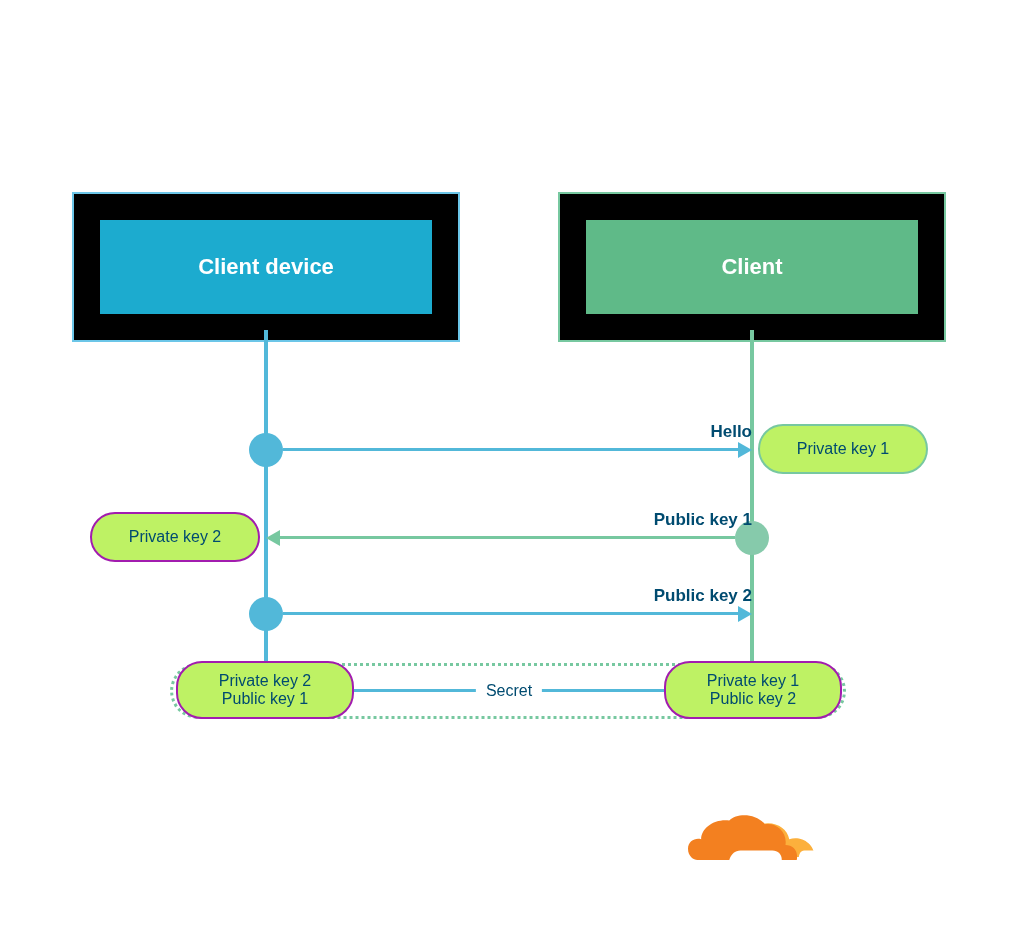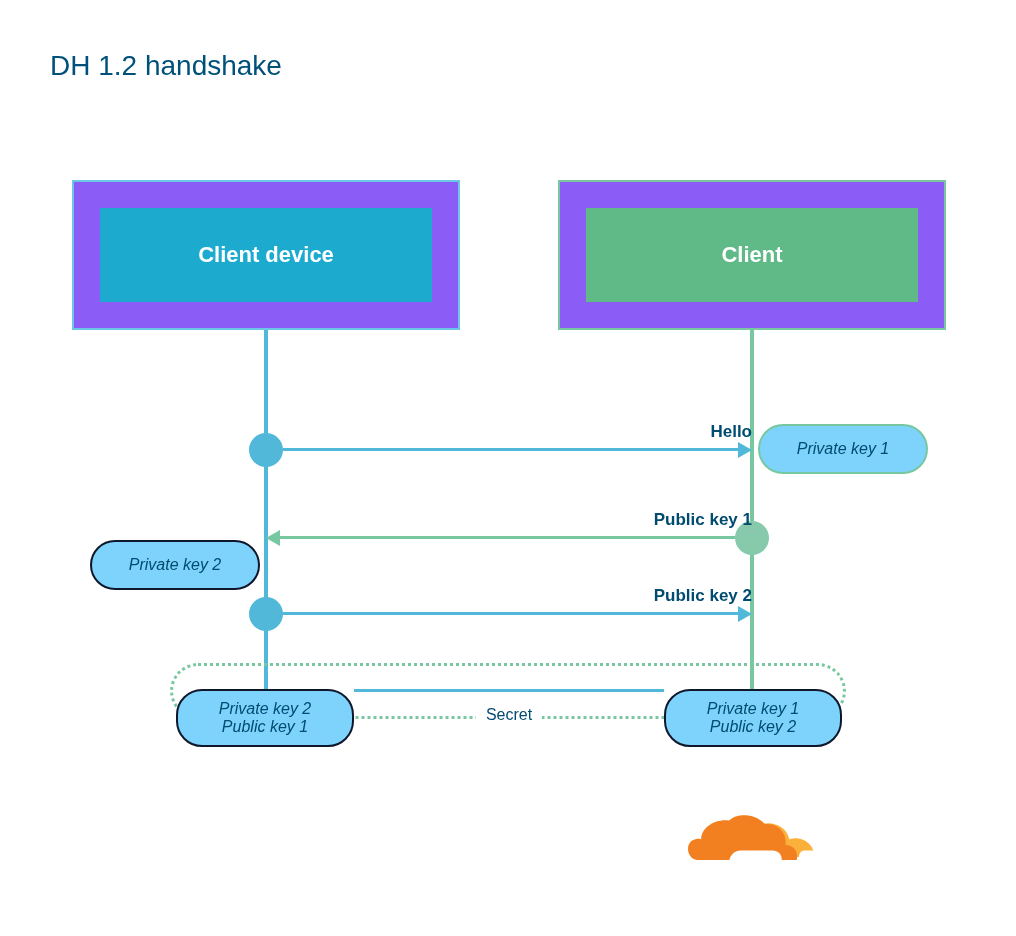--- a/index.html
+++ b/index.html
@@ -20,24 +20,24 @@
     position: absolute;
     left: 50px;
     top: 50px;
     font-size: 28px;
     font-weight: 400;
     color: #00517a;
   }
   
   .outer-box {
     position: absolute;
-    top: 180px;
+    top: 192px;
     width: 388px;
     height: 150px;
-    background: #8b5cf6;
+    background: #000000;
     box-sizing: border-box;
   }
   .outer-client { left: 72px; border: 2px solid #6cc6e8; }
   .outer-server { left: 558px; border: 2px solid #77c8a0; }
   .inner-box {
     position: absolute;
     left: 26px;
     top: 26px;
     right: 26px;
     bottom: 26px;
@@ -92,27 +92,26 @@
     position: absolute;
     border-radius: 26px;
     box-sizing: border-box;
     display: flex;
     flex-direction: column;
     align-items: center;
     justify-content: center;
     font-size: 16px;
     font-weight: 500;
     color: #004b70;
-    background: #7dd3fc;
+    background: #bef264;
     white-space: nowrap;
-    font-style: italic;
   }
   .pill-line { line-height: 1.15; }
   .pill-green { border: 2px solid #77c8a0; }
-  .pill-blue  { border: 2px solid #0f172a; margin-top: 28px; }
+  .pill-blue  { border: 2px solid #a21caf; }
   
   .dotted-tunnel {
     position: absolute;
     border: 3px dotted #77c8a0;
     border-radius: 28px;
     box-sizing: border-box;
   }
   
   .secret-line {
     position: absolute;
@@ -120,21 +119,20 @@
     background: #52b8d9;
   }
   .secret-label {
     position: absolute;
     background: #ffffff;
     padding: 0 10px;
     font-size: 16px;
     font-weight: 500;
     color: #004b70;
     transform: translate(-50%, -50%);
-    margin-top: 24px;
   }
   
   .cf-logo {
     position: absolute;
     right: 68px;
     bottom: 60px;
     width: 260px;
   }
   .cf-cloud {
     width: 150px;
@@ -156,21 +154,20 @@
     font-weight: 700;
     vertical-align: super;
     margin-left: 2px;
     color: #f38020;
   }
 </style>
 </head>
 <body>
 
 <div class="canvas">
-  <div class="title">DH 1.2 handshake</div>
 
   <div class="outer-box outer-client">
     <div class="inner-box inner-client">
       <span>Client device</span>
     </div>
   </div>
 
   <div class="outer-box outer-server">
     <div class="inner-box inner-server">
       <span>Client</span>

